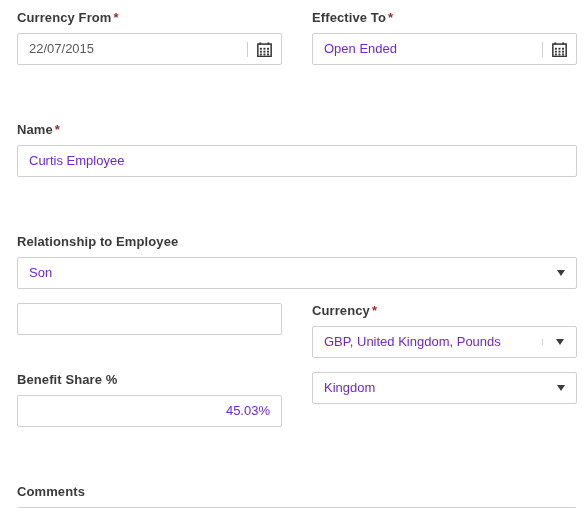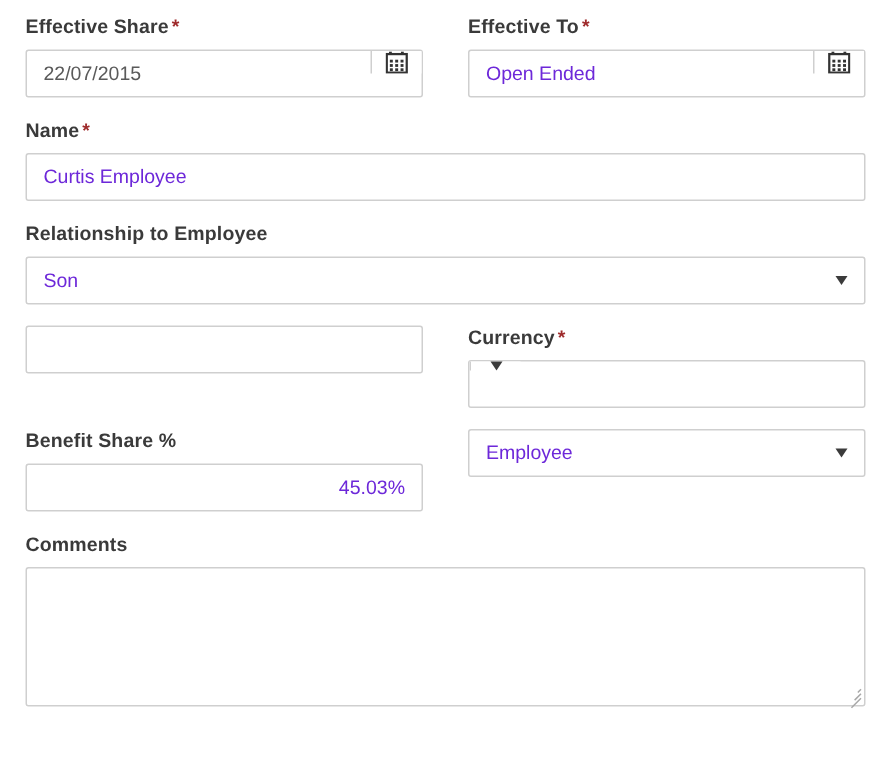--- a/index.html
+++ b/index.html
@@ -29,21 +29,21 @@
     display: flex;
     width: 560px;
     margin-bottom: 14px;
   }
 
   .col {
     width: 265px;
     box-sizing: border-box;
   }
   .col.left  { margin-right: 30px; }
-  .col.full  { width: 560px; margin-right: 0; }
+  .col.full  { width: 560px; margin-right: 0; margin-top: 43px; }
 
   .label {
     display: block;
     font-size: 13px;
     font-weight: bold;
     color: #3a3a3a;
     line-height: 16px;
     margin-bottom: 7px;
     letter-spacing: 0.1px;
     white-space: nowrap;
@@ -51,21 +51,21 @@
   .req {
     color: #9e2a2b;
     font-weight: bold;
     margin-left: 2px;
   }
 
   
   .control {
     position: relative;
     display: flex;
-    align-items: flex-start;
+    align-items: center;
     height: 32px;
     background: #ffffff;
     border: 1px solid #cfcfcf;
     border-radius: 2px;
     box-sizing: border-box;
   }
 
   .control .value {
     flex: 1 1 auto;
     display: flex;
@@ -149,21 +149,21 @@
 </style>
 </head>
 <body>
 
 <div class="form">
 
   <div class="row">
 
     <div class="col left">
       <span class="label">
-        <span>Effective Share</span><span class="req">*</span>
+        <span>Currency From</span><span class="req">*</span>
       </span>
       <div class="control">
         <div class="value dark">22/07/2015</div>
         <div class="addon">
           <svg class="cal-icon" viewBox="0 0 16 16">
             <rect x="2.5" y="0.5" width="2" height="2.2" fill="#333"></rect>
             <rect x="11" y="0.5" width="2" height="2.2" fill="#333"></rect>
             <rect x="0.9" y="2.2" width="14.2" height="13.2" fill="none" stroke="#333" stroke-width="1.6"></rect>
             <rect x="3.1" y="6.2" width="2.1" height="2" fill="#333"></rect>
             <rect x="6.9" y="6.2" width="2.1" height="2" fill="#333"></rect>
@@ -235,20 +235,21 @@
       <div class="control">
         <div class="value"></div>
       </div>
     </div>
 
     <div class="col">
       <span class="label">
         <span>Currency</span><span class="req">*</span>
       </span>
       <div class="control">
+        <div class="value">GBP, United Kingdom, Pounds</div>
         <div class="addon">
           <span class="caret-btn"></span>
         </div>
       </div>
     </div>
 
   </div>
 
   <div class="row">
 
@@ -256,21 +257,21 @@
       <span class="label">
         <span>Benefit Share %</span><span class="req"></span>
       </span>
       <div class="control">
         <div class="value right">45.03%</div>
       </div>
     </div>
 
     <div class="col">
       <div class="control">
-        <div class="value">Employee</div>
+        <div class="value">Kingdom</div>
         <span class="caret-inline"></span>
       </div>
     </div>
 
   </div>
 
   <div class="row comments-wrap">
     <div class="col full">
       <span class="label">
         <span>Comments</span><span class="req"></span>

